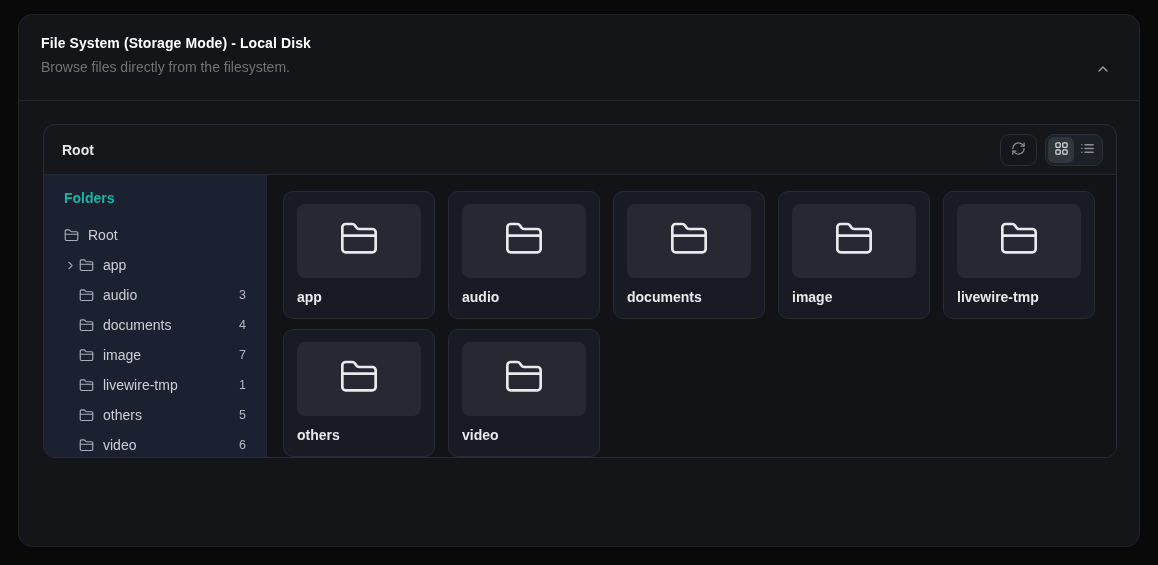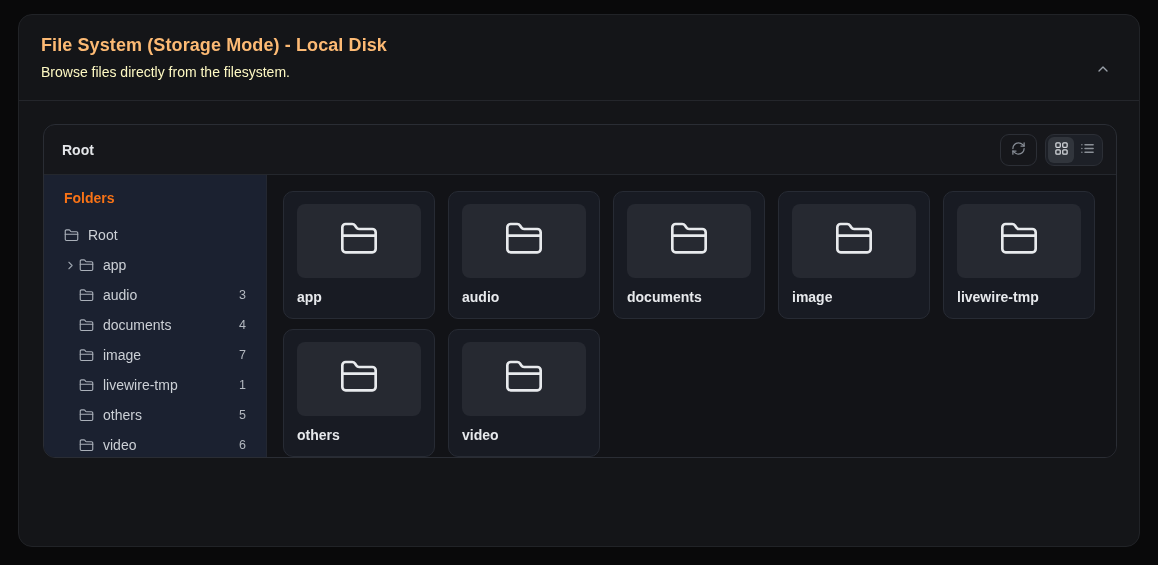--- a/index.html
+++ b/index.html
@@ -18,22 +18,22 @@
     border: 1px solid #212327;
     border-radius: 14px;
     overflow: hidden;
   }
   .header {
     display: flex;
     justify-content: space-between;
     align-items: flex-start;
     padding: 20px 24px 16px 22px;
   }
-  .title { font-size: 18px; font-weight: 700; color: #fdba74; letter-spacing: 0.1px; }
-  .subtitle { font-size: 14px; color: #fef9c3; margin-top: 8px; }
+  .title { font-size: 14px; font-weight: 700; color: #ffffff; letter-spacing: 0.1px; }
+  .subtitle { font-size: 14px; color: #737373; margin-top: 8px; }
   .collapse-btn {
     background: none; border: none; cursor: pointer;
     color: #9aa0a9; padding: 4px; margin-top: 22px;
     display: flex; align-items: center;
   }
   .header-divider { height: 1px; background: #24262b; }
 
   .browser {
     position: absolute;
     left: 24px; top: 109px;
@@ -81,21 +81,21 @@
   }
   .seg-btn.active { background: #31353c; color: #d8dbdf; }
 
   .body { flex: 1; display: flex; min-height: 0; }
   .sidebar {
     width: 223px; flex: 0 0 223px;
     background: #1b2130;
     border-right: 1px solid #232731;
     padding: 15px 18px 0 20px;
   }
-  .sidebar-heading { font-size: 14px; font-weight: 700; color: #f97316; margin-bottom: 14px; }
+  .sidebar-heading { font-size: 14px; font-weight: 700; color: #14b8a6; margin-bottom: 14px; }
   .tree { list-style: none; }
   .tree-item {
     display: flex; align-items: center;
     height: 30px;
     cursor: pointer;
     color: #ccd0d6;
     font-size: 14px;
   }
   .tree-item .chev {
     width: 15px; flex: 0 0 15px;

